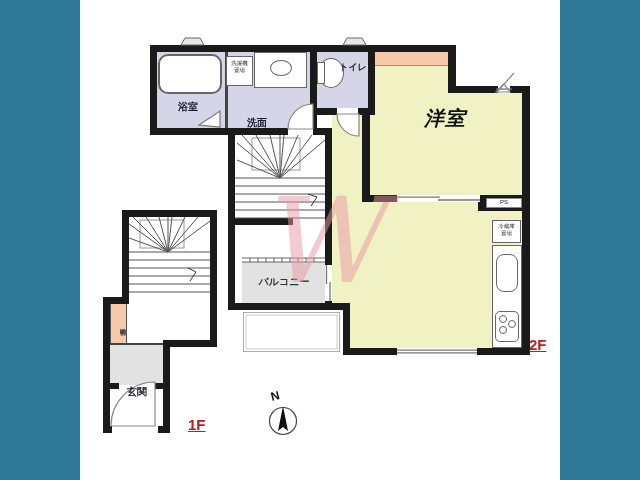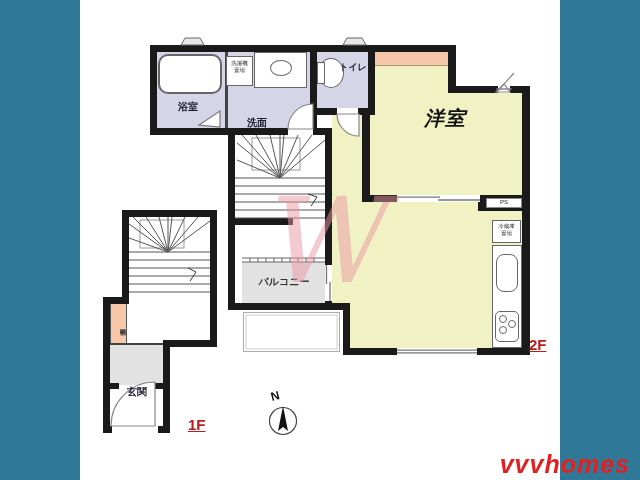--- a/index.html
+++ b/index.html
@@ -176,15 +176,14 @@
     <div>置場</div>
   </div>
   <div class="lbl lbl-room" style="left:244px;top:276px;width:80px;color:#333;font-family:Liberation Serif, serif;">バルコニー</div>
   <div class="lbl" style="left:112px;top:304px;width:14px;height:40px;font-size:6px;font-weight:normal;color:#333;writing-mode:vertical-rl;text-align:center;">玄関収納</div>
   <div class="lbl lbl-room" style="left:112px;top:342px;width:50px;margin-top:44px;">玄関</div>
   <div class="lbl lbl-floor" style="left:529px;top:336px;">2F</div>
   <div class="lbl lbl-floor" style="left:188px;top:416px;">1F</div>
   <div class="lbl" style="left:271px;top:390px;font-size:12px;color:#111;transform:rotate(-15deg);">N</div>
 
   <div class="watermark">W</div>
-  <div class="brand">vvvhomes</div>
 
 </div>
 
 </body></html>

